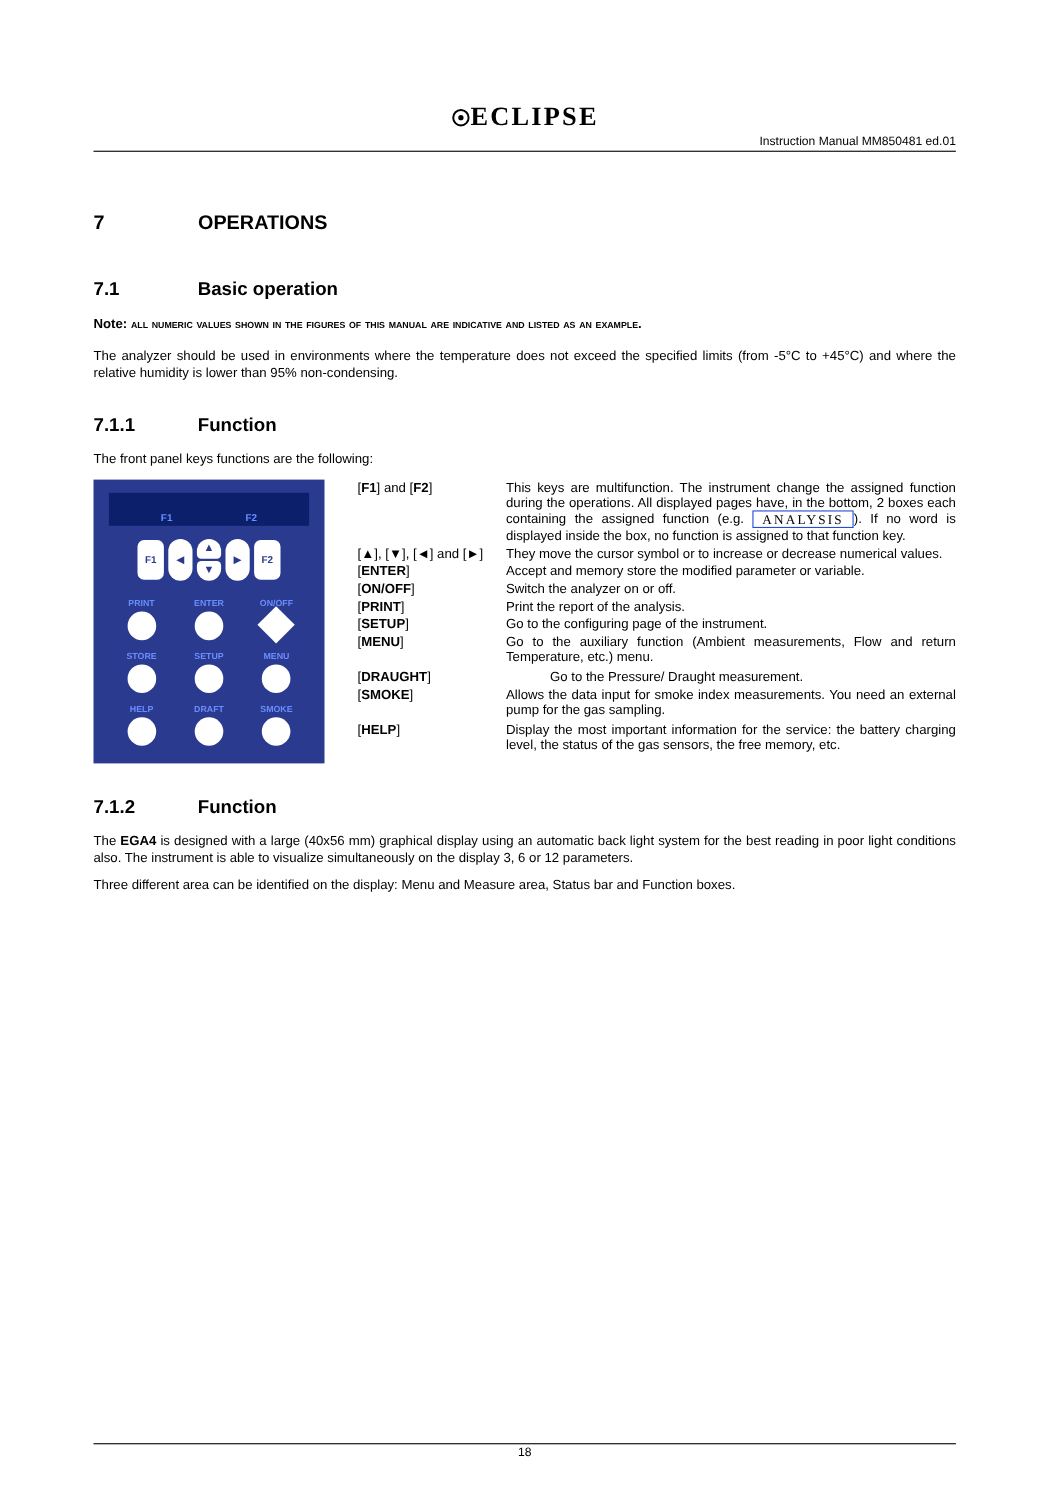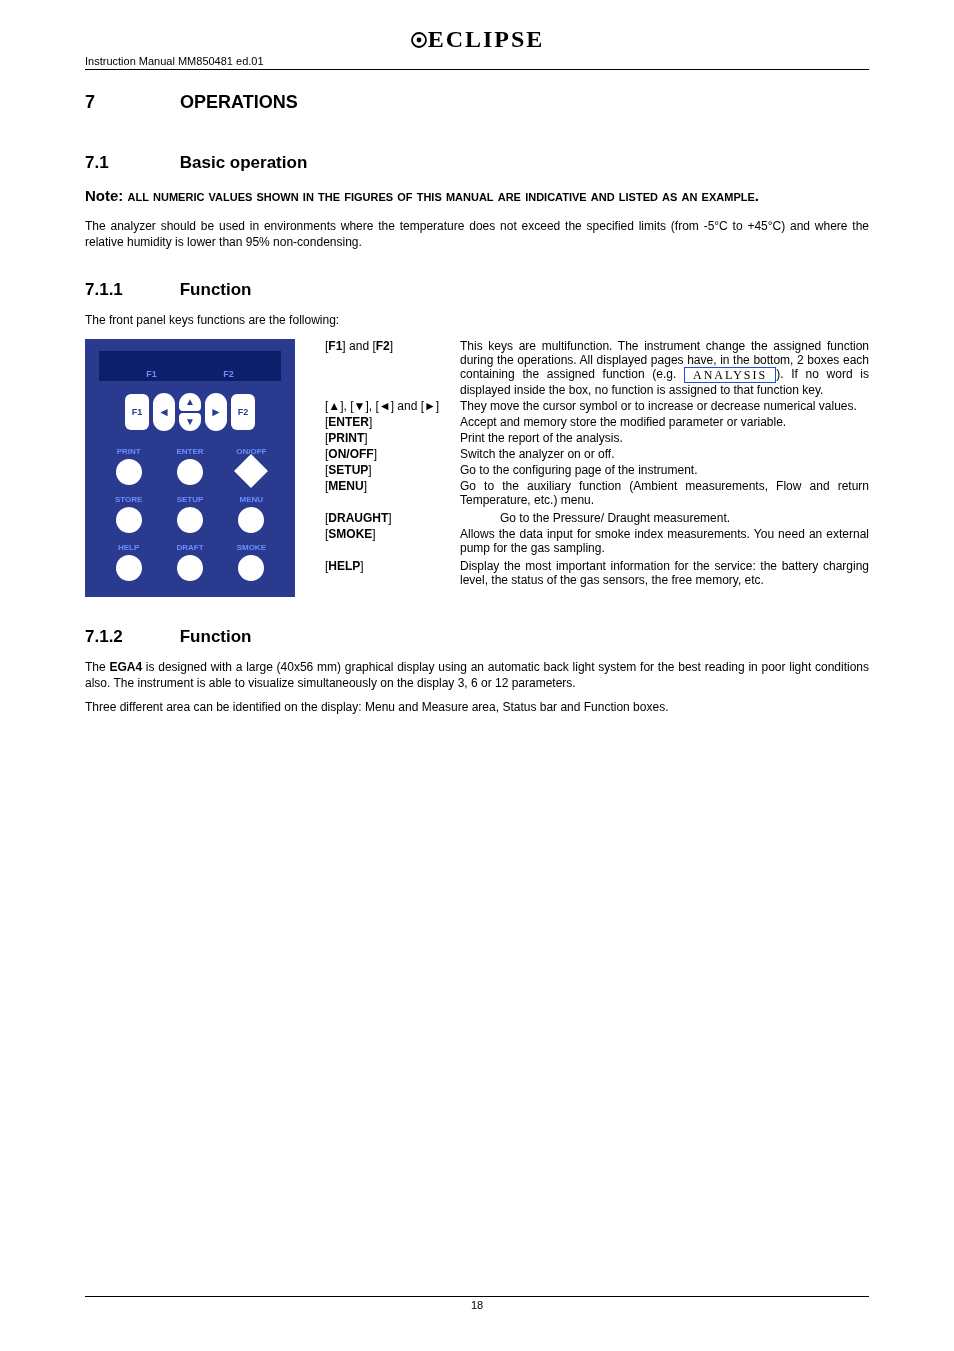--- a/index.html
+++ b/index.html
@@ -6,61 +6,61 @@
   body {
     margin: 0;
     background: #fff;
     font-family: Arial, Helvetica, sans-serif;
     color: #000;
   }
   .page {
     width: 954px;
     height: 1351px;
     box-sizing: border-box;
-    padding: 26px 85px 40px 85px;
+    padding: 94px 85px 40px 85px;
     position: relative;
   }
   .header-wrap {
     text-align: center;
   }
   .logo {
     font-family: "Times New Roman", serif;
     font-size: 24px;
     letter-spacing: 2px;
     font-weight: bold;
     display: inline-block;
   }
   .logo svg { vertical-align: -2px; }
   .header-sub {
     font-size: 11px;
-    text-align: left;
+    text-align: right;
     margin-top: 2px;
     border-bottom: 1px solid #000;
     padding-bottom: 2px;
   }
   h1.sec {
     font-size: 18px;
     font-weight: bold;
-    margin: 22px 0 40px 0;
+    margin: 54px 0 40px 0;
   }
   h1.sec .num { display:inline-block; width: 90px; }
   h2.sub {
     font-size: 17px;
     font-weight: bold;
     margin: 30px 0 12px 0;
   }
   h2.sub .num { display:inline-block; width: 90px; }
   p.body {
     font-size: 12px;
     line-height: 1.35;
     text-align: justify;
     margin: 8px 0;
   }
   p.note {
-    font-size: 15px;
+    font-size: 12px;
     font-weight: bold;
     font-variant: small-caps;
     margin: 14px 0;
   }
   .keyboard-section {
     display: flex;
     gap: 30px;
     align-items: flex-start;
     margin-top: 10px;
   }
@@ -187,21 +187,21 @@
     border: 1px solid #1d4ed8;
     font-family: Liberation Serif, serif;
     font-size: 12px;
     letter-spacing: 2px;
     padding: 0 8px;
     line-height: 14px;
     vertical-align: middle;
   }
   .footer {
     position: absolute;
-    bottom: 40px;
+    bottom: 24px;
     left: 85px;
     right: 85px;
     text-align: center;
     font-size: 11px;
     border-top: 1px solid #000;
     padding-top: 2px;
   }
 </style>
 </head>
 <body>
@@ -306,26 +306,26 @@
         </div>
         <div class="row">
           <div class="key">[▲], [▼], [◄] and [►]</div>
           <div class="desc">They move the cursor symbol or to increase or decrease numerical values.</div>
         </div>
         <div class="row">
           <div class="key">[<b>ENTER</b>]</div>
           <div class="desc">Accept and memory store the modified parameter or variable.</div>
         </div>
         <div class="row">
+          <div class="key">[<b>ON/OFF</b>]</div>
+          <div class="desc">Switch the analyzer on or off.</div>
+        </div>
+        <div class="row">
           <div class="key">[<b>PRINT</b>]</div>
           <div class="desc">Print the report of the analysis.</div>
-        </div>
-        <div class="row">
-          <div class="key">[<b>ON/OFF</b>]</div>
-          <div class="desc">Switch the analyzer on or off.</div>
         </div>
         <div class="row">
           <div class="key">[<b>SETUP</b>]</div>
           <div class="desc">Go to the configuring page of the instrument.</div>
         </div>
         <div class="row">
           <div class="key">[<b>MENU</b>]</div>
           <div class="desc">Go to the auxiliary function (Ambient measurements, Flow and return Temperature, etc.) menu.</div>
         </div>
         <div class="row" style="margin-top: 4px; gap: 40px;">

